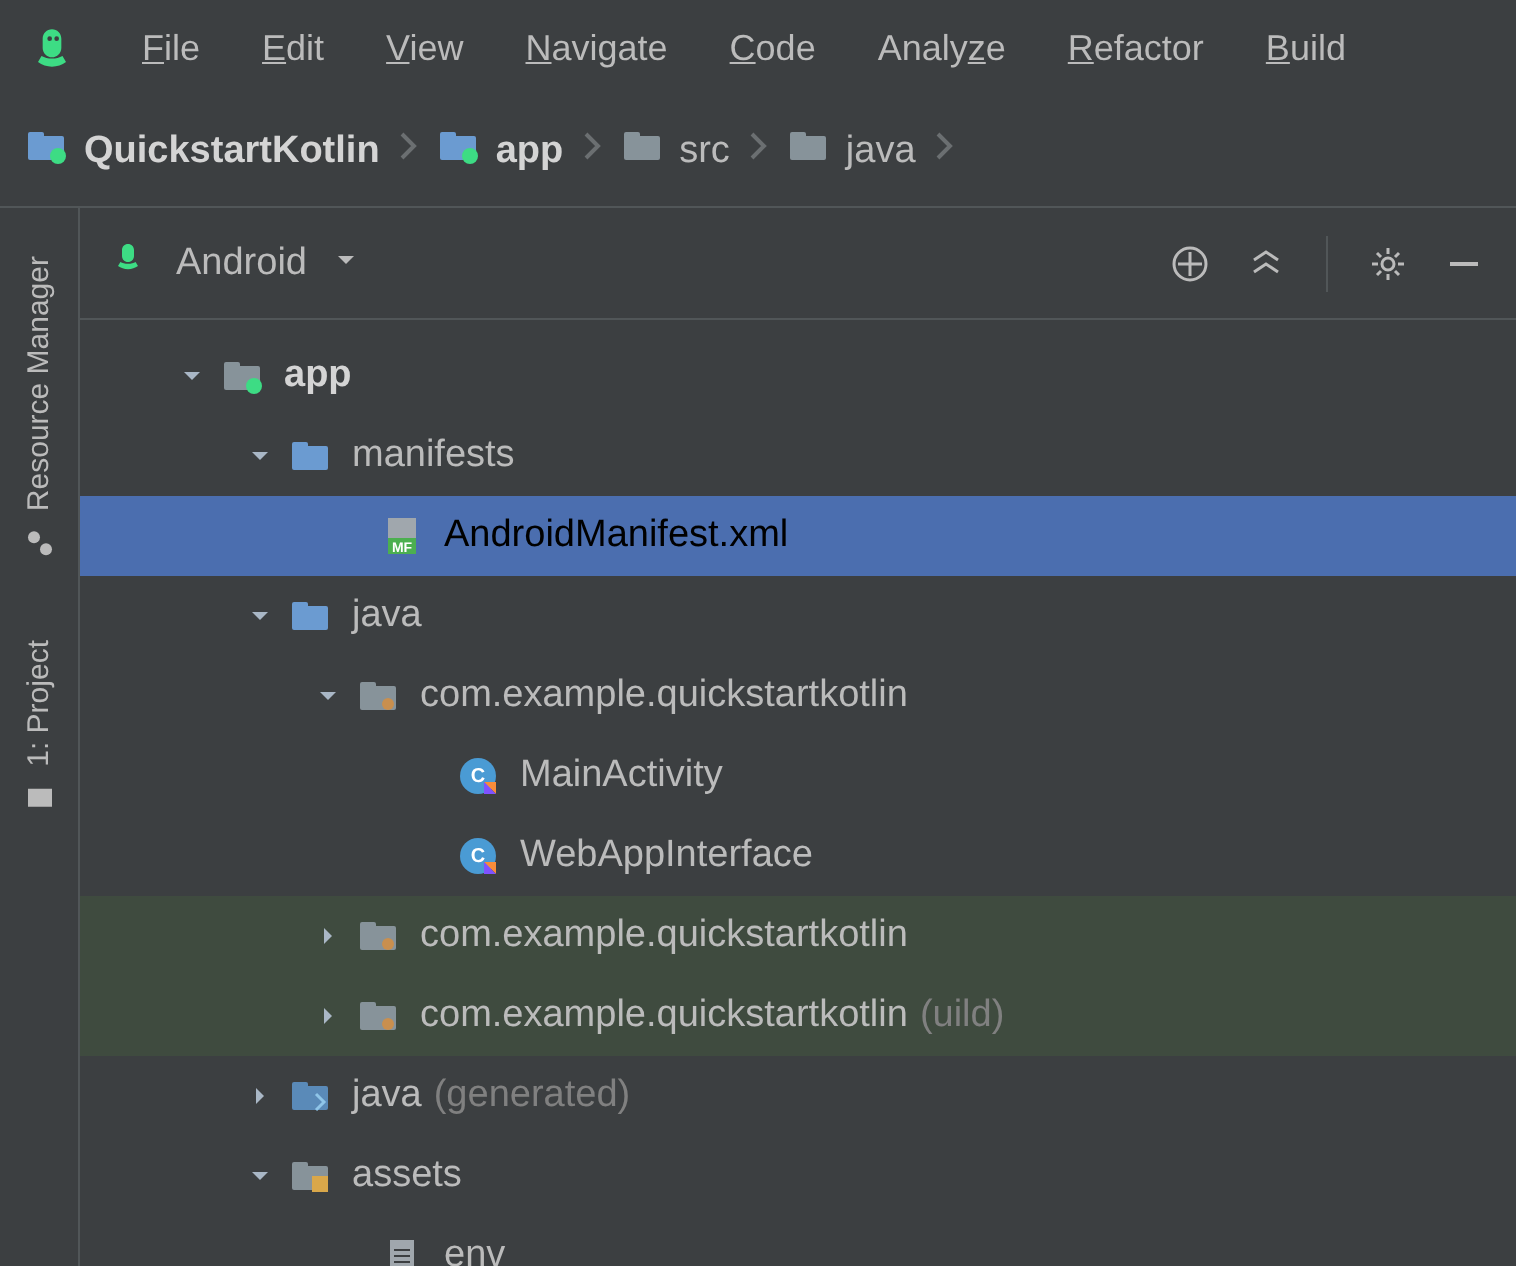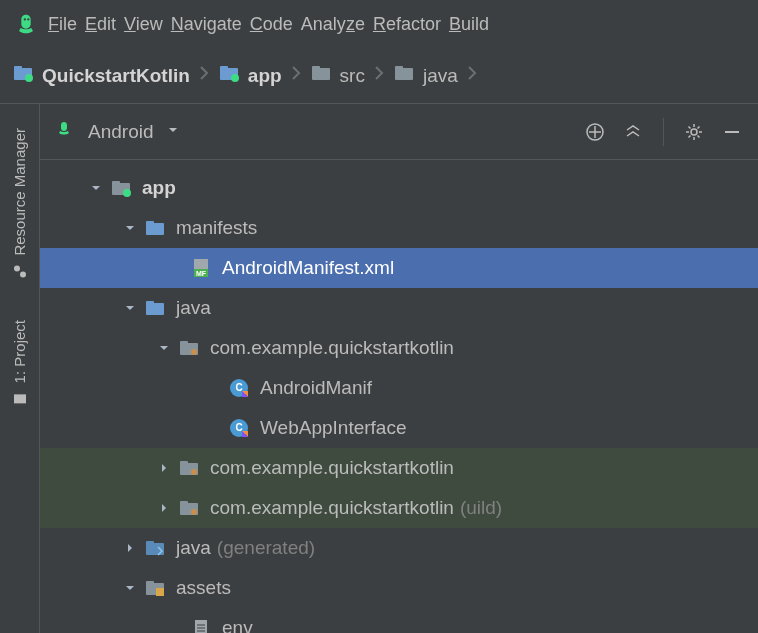--- a/index.html
+++ b/index.html
@@ -1,18 +1,18 @@
 <!DOCTYPE html>
 <html><head>
 <meta charset="utf-8">
 <style>
 * { margin: 0; padding: 0; box-sizing: border-box; font-family: 'Segoe UI', Arial, sans-serif; }
 body { background: #3c3f41; color: #bbbbbb; width: 758px; height: 633px; overflow: hidden; font-size: 18px; }
 
-.menubar { display: flex; align-items: center; height: 48px; padding: 0 12px; gap: 8px; background: #3c3f41; }
+.menubar { display: flex; align-items: center; height: 48px; padding: 0 12px; gap: 31px; background: #3c3f41; }
 .menubar .logo { width: 28px; height: 28px; }
 .menubar .menu-item { color: #bbbbbb; cursor: pointer; }
 .menubar .menu-item .ul { text-decoration: underline; }
 
 .breadcrumb { display: flex; align-items: center; height: 56px; padding: 0 12px; gap: 6px; background: #3c3f41; border-bottom: 1px solid #515658; }
 .breadcrumb .crumb { display: flex; align-items: center; gap: 8px; }
 .breadcrumb .sep { color: #6b6f71; padding: 0 2px; }
 .breadcrumb .label { color: #bbbbbb; font-size: 19px; }
 .breadcrumb .label.bold { font-weight: bold; color: #d4d4d4; text-align: center; }
 
@@ -27,21 +27,21 @@
 .toolbar .tool-icon { width: 24px; height: 24px; cursor: pointer; display: flex; align-items: center; justify-content: center; }
 .toolbar .divider { width: 1px; height: 28px; background: #515658; margin: 0 4px; }
 
 .tree { flex: 1; overflow: auto; background: #3c3f41; padding-top: 8px; }
 .tree-row { display: flex; align-items: center; height: 40px; cursor: pointer; white-space: nowrap; }
 .tree-row.selected { background: #4b6eaf; color: #fff; }
 .tree-row.shaded { background: #3f4b3f; }
 .tree-row .arrow { width: 16px; display: inline-flex; justify-content: center; color: #a9b7c6; margin-right: 6px; }
 .tree-row .icon { width: 22px; height: 22px; margin-right: 10px; display: inline-flex; align-items: center; justify-content: center; }
 .tree-row .label { color: #bbbbbb; font-size: 19px; }
-.tree-row.selected .label { color: #ffffff; text-align: right; }
+.tree-row.selected .label { color: #000000; text-align: right; }
 .tree-row .suffix { color: #808080; margin-left: 6px; font-size: 19px; }
 .tree-row .bold { font-weight: bold; color: #d4d4d4; }
 
 .indent-0 { padding-left: 48px; }
 .indent-1 { padding-left: 82px; }
 .indent-2 { padding-left: 116px; }
 .indent-3 { padding-left: 150px; }
 .indent-4 { padding-left: 188px; }
 </style>
 </head>
@@ -233,21 +233,21 @@
         </div>
         <div class="tree-row indent-4">
           <span class="icon">
             <svg width="22" height="22">
               <circle cx="11" cy="11" r="9" fill="#4a9bd4"></circle>
               <text x="11" y="14" font-size="10" fill="#fff" text-anchor="middle" font-weight="bold">C</text>
               <path d="M14 14 L20 14 L20 20 Z" fill="#f88c3a"></path>
               <path d="M14 14 L20 20 L14 20 Z" fill="#7f52ff"></path>
             </svg>
           </span>
-          <span class="label">AndroidManif</span>
+          <span class="label">MainActivity</span>
         </div>
         <div class="tree-row indent-4">
           <span class="icon">
             <svg width="22" height="22">
               <circle cx="11" cy="11" r="9" fill="#4a9bd4"></circle>
               <text x="11" y="14" font-size="10" fill="#fff" text-anchor="middle" font-weight="bold">C</text>
               <path d="M14 14 L20 14 L20 20 Z" fill="#f88c3a"></path>
               <path d="M14 14 L20 20 L14 20 Z" fill="#7f52ff"></path>
             </svg>
           </span>

